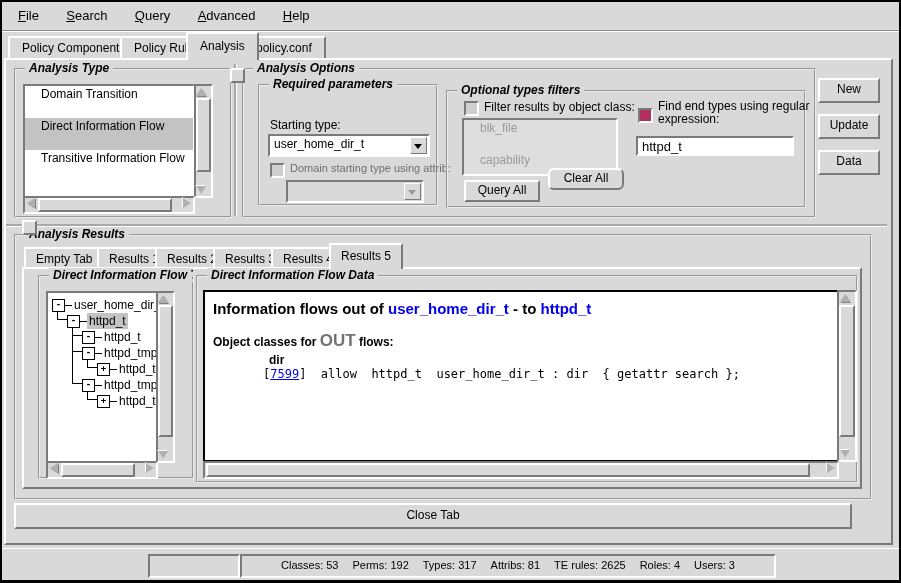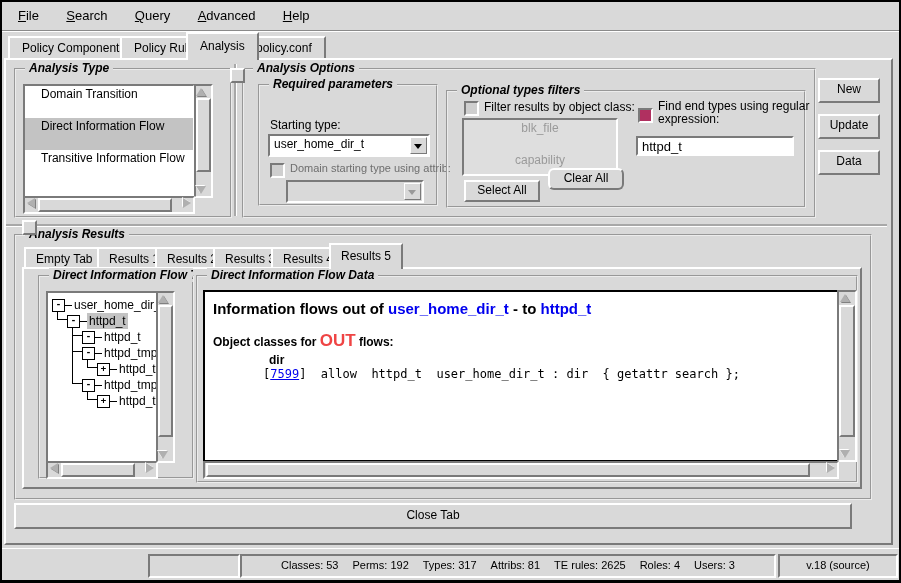--- a/index.html
+++ b/index.html
@@ -25,21 +25,21 @@
     border:2px solid;border-color:#ffffff #7a7a7a transparent #ffffff;font-size:12px;white-space:nowrap;}
   .tab.active{height:26px;line-height:24px;z-index:5;border-bottom:none;}
   
   #mainframe{position:absolute;left:2px;top:56px;width:885px;height:483px;
     background:#d9d9d9;border:2px solid;border-color:#ffffff #7a7a7a #7a7a7a #ffffff;}
   
   .listbox{position:absolute;background:#ffffff;border:2px solid;border-color:#7a7a7a #ffffff #ffffff #7a7a7a;
     overflow:hidden;}
   .list-item{padding:0 16px;height:32px;line-height:16px;white-space:nowrap;font-size:12px;}
   .list-item.selected{background:#c3c3c3;}
-  .listbox.disabled{background:#dedede;text-align:center;}
+  .listbox.disabled{background:#dedede;}
   .listbox.disabled .list-item{color:#9a9a9a;}
   
   .vscroll,.hscroll{position:absolute;background:#d9d9d9;border:2px solid;border-color:#7a7a7a #ffffff #ffffff #7a7a7a;}
   .sb-arrow{position:absolute;width:0;height:0;}
   .tri-up{border-left:5px solid transparent;border-right:5px solid transparent;border-bottom:8px solid #b0b0b0;filter:drop-shadow(1px 1px 0 #808080);}
   .tri-down{border-left:5px solid transparent;border-right:5px solid transparent;border-top:8px solid #b0b0b0;filter:drop-shadow(-1px -1px 0 #fff);}
   .tri-left{border-top:5px solid transparent;border-bottom:5px solid transparent;border-right:8px solid #b0b0b0;filter:drop-shadow(1px 1px 0 #808080);}
   .tri-right{border-top:5px solid transparent;border-bottom:5px solid transparent;border-left:8px solid #b0b0b0;filter:drop-shadow(-1px -1px 0 #fff);}
   .sb-thumb{position:absolute;background:#d9d9d9;border:2px solid;border-color:#ffffff #7a7a7a #7a7a7a #ffffff;}
   
@@ -164,21 +164,21 @@
 
       <div class="groupbox" style="left:202px;top:20px;width:356px;height:114px;">
         <span class="gb-label">Optional types filters</span>
         <span class="checkbox" style="left:16px;top:9px;"></span>
         <span class="cb-label" style="left:36px;top:8px;">Filter results by object class:</span>
         <div class="listbox disabled" style="left:14px;top:26px;width:152px;height:54px;">
           <div class="list-item">blk_file</div>
           <div class="list-item">capability</div>
           <div class="list-item">chr_file</div>
         </div>
-        <div class="btn3d" style="left:16px;top:88px;width:72px;height:18px;line-height:16px;">Select All</div>
+        <div class="btn3d" style="left:16px;top:88px;width:72px;height:18px;line-height:16px;">Query All</div>
         <div class="btn3d" style="left:100px;top:76px;width:72px;height:18px;line-height:16px;border-radius:6px;">Clear All</div>
         <span class="checkbox checked" style="left: 190px; top: 16px; background: rgb(176, 48, 96);"></span>
         <span class="cb-label two-line" style="left:210px;top:8px;width:160px;">Find end types using regular expression:</span>
         <input class="entry" style="left: 188px; top: 44px; width: 146px; height: 14px;" value="httpd_t">
       </div>
     </div>
 
     <div class="btn3d" style="left:812px;top:18px;width:58px;height:21px;line-height:19px;">New</div>
     <div class="btn3d" style="left:812px;top:54px;width:58px;height:21px;line-height:19px;">Update</div>
     <div class="btn3d" style="left:812px;top:90px;width:58px;height:21px;line-height:19px;">Data</div>
@@ -260,21 +260,21 @@
             <div class="sb-arrow tri-left" style="left:2px;top:0;"></div>
             <div class="sb-thumb" style="left:13px;top:0;width:70px;height:10px;"></div>
             <div class="sb-arrow tri-right" style="right:2px;top:0;"></div>
           </div>
         </div>
 
         <div class="groupbox" style="left:172px;top:6px;width:658px;height:204px;">
           <span class="gb-label">Direct Information Flow Data</span>
           <div id="data-text">
             <div class="flow-heading"><span>Information flows out of </span><span class="accent" style="color: rgb(0, 0, 238);">user_home_dir_t</span><span> - to </span><span class="accent" style="color: rgb(0, 0, 238);">httpd_t</span></div>
-            <div class="classes-line"><span>Object classes for </span><span class="out-word accent" style="color: #ef4444;">OUT</span><span> flows:</span></div>
+            <div class="classes-line"><span>Object classes for </span><span class="out-word accent" style="color: #737373;">OUT</span><span> flows:</span></div>
             <div class="objclass-line">dir</div>
             <div class="rule-line"><span>[</span><span class="rule-link">7599</span><span>]</span><span>  allow  httpd_t  user_home_dir_t : dir  { getattr search };</span></div>
           </div>
           <div class="vscroll" style="left:639px;top:13px;width:16px;height:168px;">
             <div class="sb-arrow tri-up" style="left:1px;top:2px;"></div>
             <div class="sb-thumb" style="left:0;top:13px;width:12px;height:128px;"></div>
             <div class="sb-arrow tri-down" style="left:1px;bottom:2px;"></div>
           </div>
           <div class="hscroll" style="left:5px;top:184px;width:632px;height:14px;">
             <div class="sb-thumb" style="left:1px;top:0;width:600px;height:10px;"></div>
@@ -285,15 +285,14 @@
     </div>
 
     <div class="btn3d" style="left:8px;top:443px;width:834px;height:22px;line-height:20px;">Close Tab</div>
   </div>
 
   <div id="statusbar">
     <div class="status-panel" style="left:146px;width:88px;"></div>
     <div class="status-panel" style="left:238px;width:532px;">
       <span class="stat-seg">Classes: 53</span><span class="stat-seg">Perms: 192</span><span class="stat-seg">Types: 317</span><span class="stat-seg">Attribs: 81</span><span class="stat-seg">TE rules: 2625</span><span class="stat-seg">Roles: 4</span><span class="stat-seg">Users: 3</span>
     </div>
-    <div class="status-panel" style="left:776px;width:116px;">v.18 (source)</div>
   </div>
 </div>
 
 </body></html>

